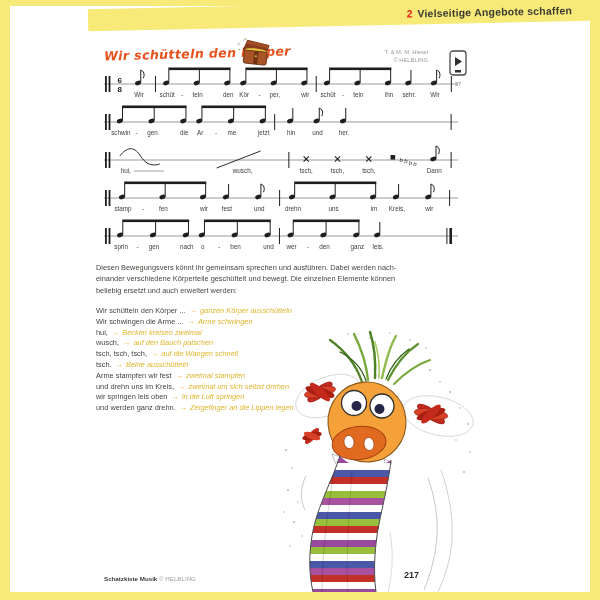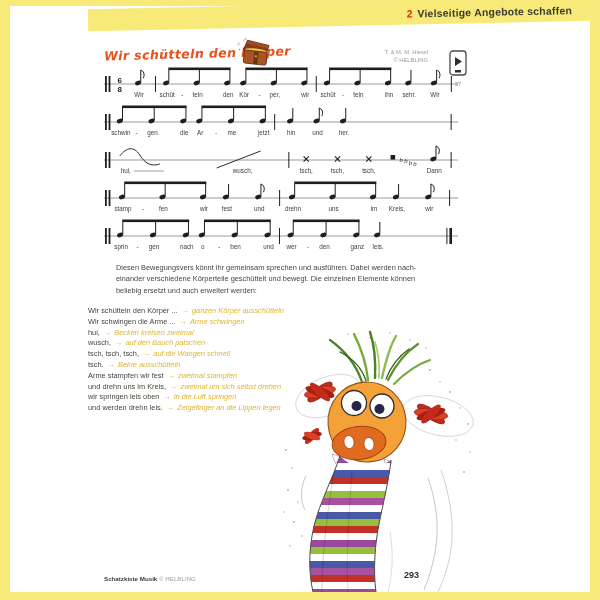--- a/index.html
+++ b/index.html
@@ -14,23 +14,23 @@
   .song-title{position:absolute;left:104px;top:46px;color:#e8511c;font-weight:bold;
           font-style:italic;font-size:12.5px;letter-spacing:.4px;transform:rotate(-1.6deg);
           font-family:"DejaVu Sans",sans-serif;z-index:2;}
   .chest{position:absolute;left:236px;top:38px;transform:rotate(6deg);z-index:2;}
   .credit{position:absolute;left:360px;top:49px;width:68px;text-align:right;
           font-size:5.8px;color:#9b9b95;line-height:1.35;z-index:2;}
   .media{position:absolute;left:448px;top:50px;width:20px;text-align:center;z-index:2;}
   .media .track{font-size:6px;color:#8a8a84;margin-top:1px;}
   .music{position:absolute;left:102px;top:64px;z-index:2;}
   .music svg{display:block;}
-  .paragraph{position:absolute;left:116px;top:262px;width:342px;font-size:7.4px;
+  .paragraph{position:absolute;left:96px;top:262px;width:342px;font-size:7.4px;
           color:#45453f;line-height:1.52;white-space:pre-line;z-index:2;}
-  .acts{position:absolute;left:88px;top:307px;z-index:2;}
+  .acts{position:absolute;left:96px;top:307px;z-index:2;}
   .acts .row{font-size:7.4px;line-height:1;margin-bottom:3.4px;white-space:nowrap;}
   .acts .cue{color:#45453f;}
   .acts .arr{color:#eda31e;margin:0 3px 0 4px;font-weight:bold;}
   .acts .act{color:#dfb52e;font-style:italic;}
   .puppet{position:absolute;left:278px;top:330px;z-index:1;}
   .footer{position:absolute;left:104px;top:575px;font-size:6.2px;z-index:2;}
   .footer .book{font-weight:bold;color:#3a3a36;}
   .footer .pub{color:#a2a29a;}
   .pagenum{position:absolute;left:404px;top:570px;font-size:9px;font-weight:bold;color:#2c2c2a;z-index:2;}
 </style>
@@ -295,21 +295,21 @@
   <div class="acts">
     <div class="row"><span class="cue">Wir schütteln den Körper ...</span><span class="arr">→</span><span class="act">ganzen Körper ausschütteln</span></div>
     <div class="row"><span class="cue">Wir schwingen die Arme ...</span><span class="arr">→</span><span class="act">Arme schwingen</span></div>
     <div class="row"><span class="cue">hui,</span><span class="arr">→</span><span class="act">Becken kreisen zweimal</span></div>
     <div class="row"><span class="cue">wusch,</span><span class="arr">→</span><span class="act">auf den Bauch patschen</span></div>
     <div class="row"><span class="cue">tsch, tsch, tsch,</span><span class="arr">→</span><span class="act">auf die Wangen schnell</span></div>
     <div class="row"><span class="cue">tsch.</span><span class="arr">→</span><span class="act">Beine ausschütteln</span></div>
     <div class="row"><span class="cue">Arme stampfen wir fest</span><span class="arr">→</span><span class="act">zweimal stampfen</span></div>
     <div class="row"><span class="cue">und drehn uns im Kreis,</span><span class="arr">→</span><span class="act">zweimal um sich selbst drehen</span></div>
     <div class="row"><span class="cue">wir springen leis oben</span><span class="arr">→</span><span class="act">in die Luft springen</span></div>
-    <div class="row"><span class="cue">und werden drehn leis.</span><span class="arr">→</span><span class="act">Zeigefinger an die Lippen legen</span></div>
+    <div class="row"><span class="cue">und werden ganz drehn.</span><span class="arr">→</span><span class="act">Zeigefinger an die Lippen legen</span></div>
   </div>
 
   <div class="puppet">
     <svg width="222" height="262" viewBox="0 0 222 262">
 
       <ellipse cx="50" cy="66" rx="34" ry="19" fill="none" stroke="#cccccc" stroke-width="0.7" transform="rotate(-22 50 66)"></ellipse>
       <ellipse cx="160" cy="86" rx="36" ry="19" fill="none" stroke="#cccccc" stroke-width="0.7" transform="rotate(14 160 86)"></ellipse>
       <path d="M150,148 C165,190 160,225 146,260" fill="none" stroke="#b8b8b8" stroke-width="0.8"></path>
       <path d="M163,140 C182,195 174,232 160,262" fill="none" stroke="#c4c4c4" stroke-width="0.8"></path>
       <path d="M112,202 C116,226 114,246 110,262" fill="none" stroke="#cccccc" stroke-width="0.7"></path>
@@ -414,14 +414,14 @@
         <path d="M74,142 C70,192 68,232 70,262" fill="none" stroke="#000000" stroke-opacity="0.12" stroke-width="1.2"></path>
       </g>
       <path d="M62,126 C54,150 42,172 36,196 C30,222 31,244 35,262 M98,262 C95,240 97,214 101,194 C105,174 111,150 113,130" fill="none" stroke="#4a4a4a" stroke-width="1"></path>
     </svg>
   </div>
 
   <div class="footer">
     <span class="book">Schatzkiste Musik</span>
     <span class="pub">© HELBLING</span>
   </div>
-  <div class="pagenum">293</div>
+  <div class="pagenum">217</div>
 </div>
 
 </body></html>

